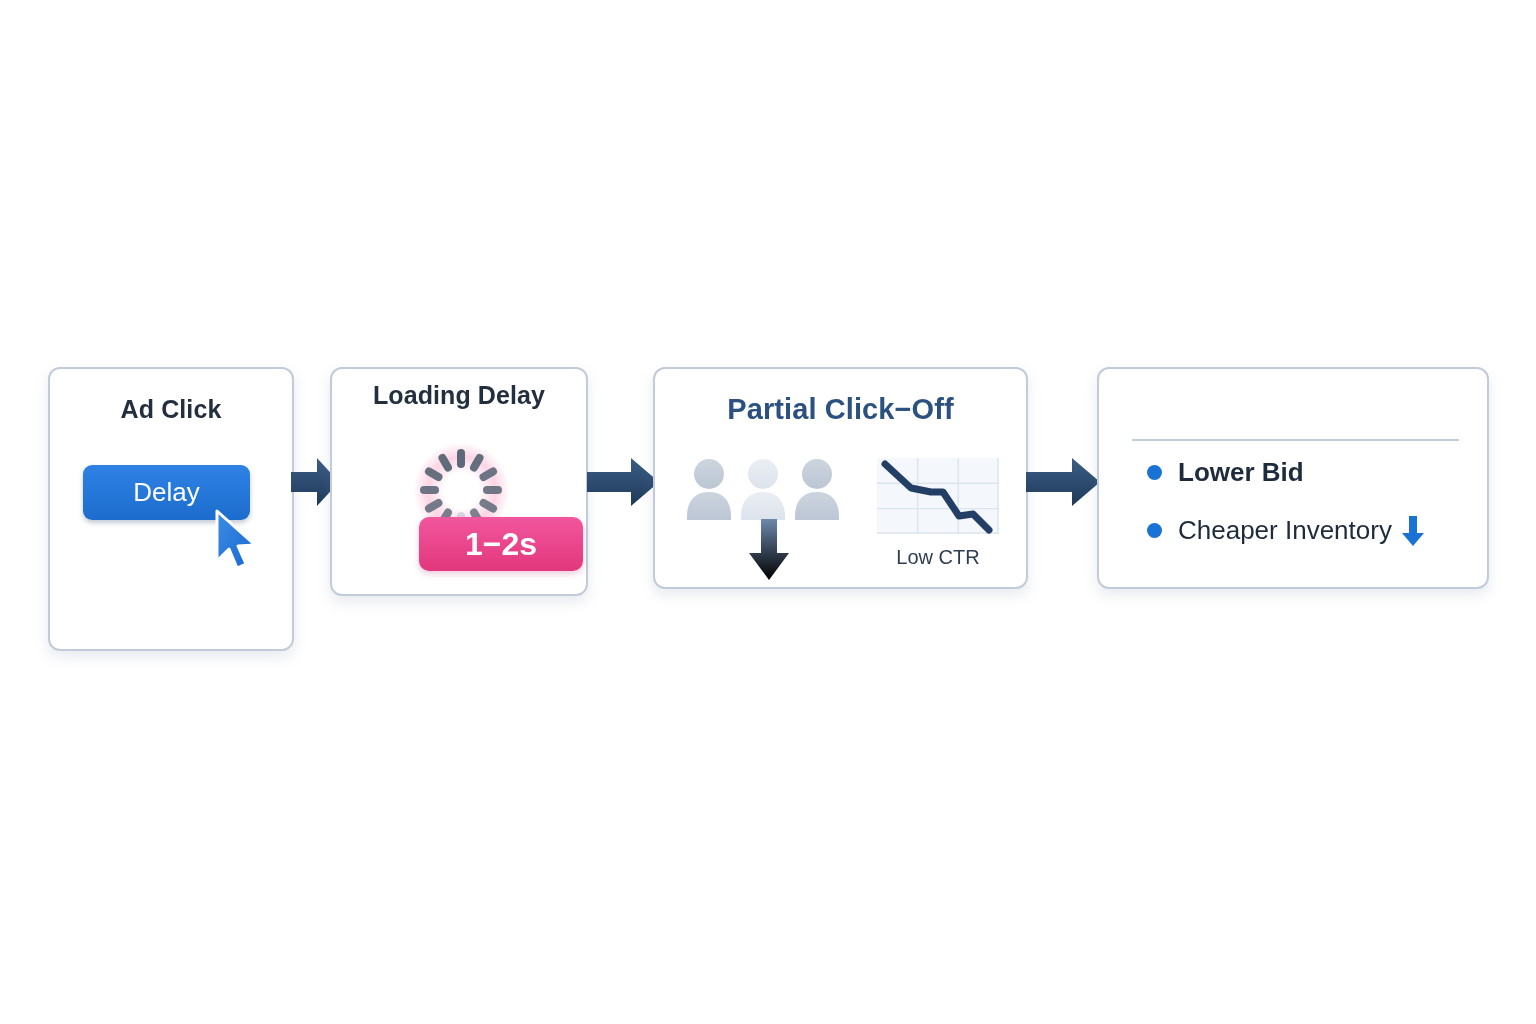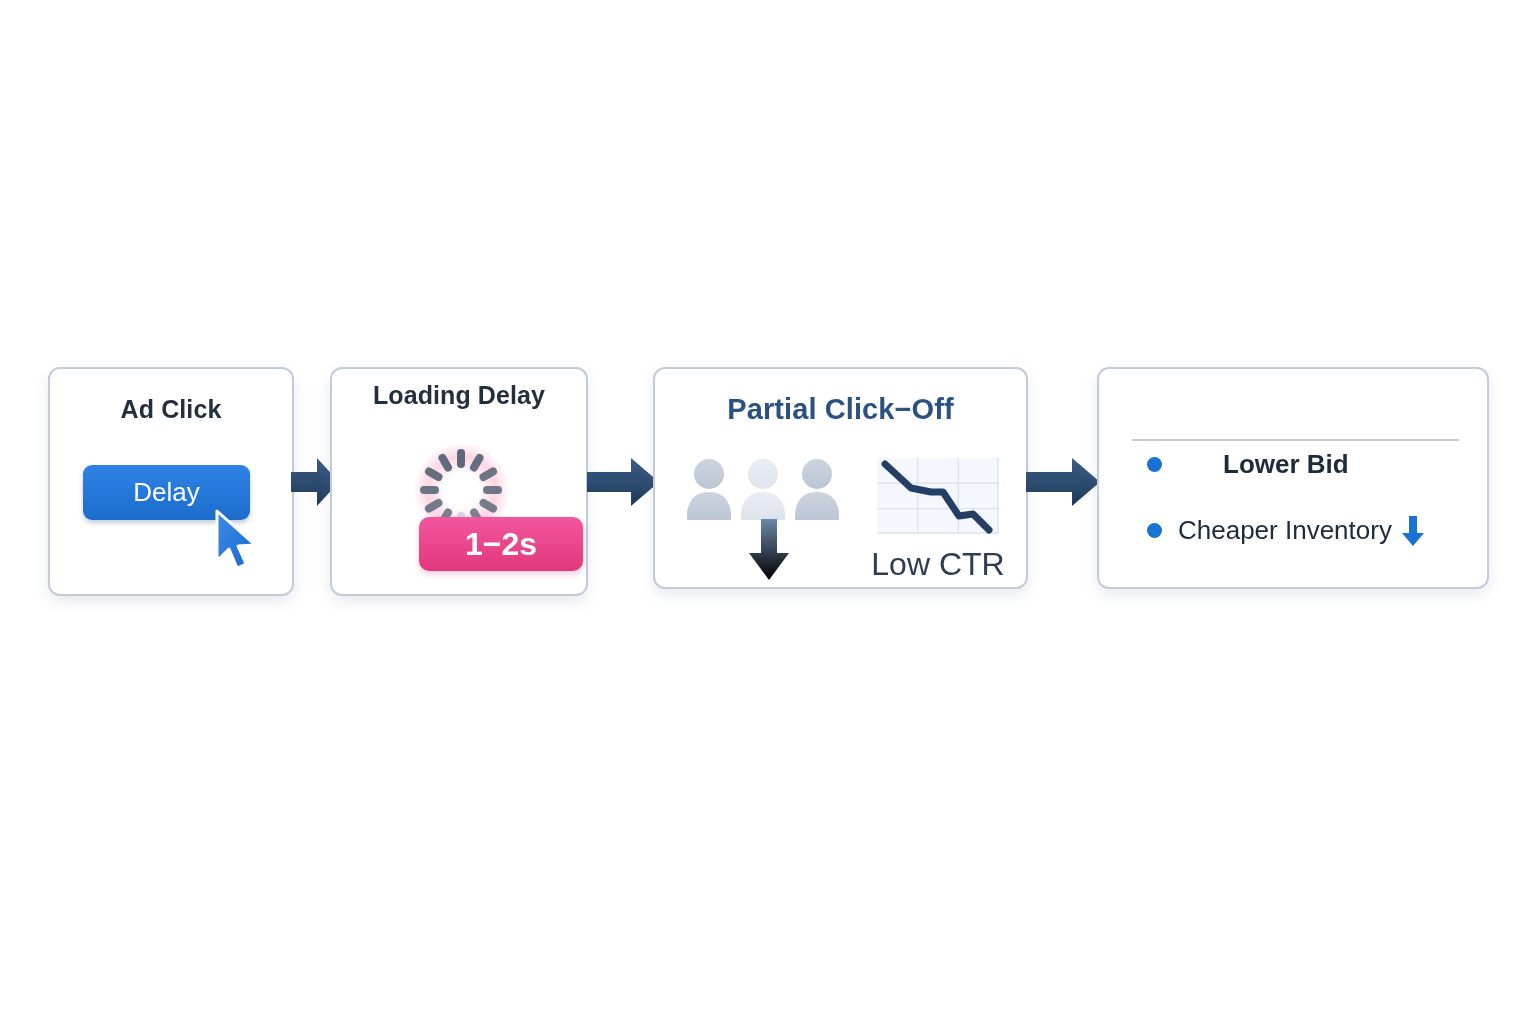--- a/index.html
+++ b/index.html
@@ -41,21 +41,21 @@
     text-align: center;
     font-weight: bold;
     color: #232f3e;
     letter-spacing: 0.1px;
     white-space: nowrap;
   }
 
   
   #card-ad-click {
     left: 48px;  top: 367px;
-    width: 246px; height: 229px;
+    width: 246px; height: 284px;
   }
   #card-ad-click .card-title {
     top: 26px;
     font-size: 25px;
   }
   #visit-button {
     position: absolute;
     left: 33px;
     top: 96px;
     width: 167px;
@@ -162,21 +162,21 @@
     top: 89px;
     width: 122px;
     height: 76px;
   }
   #ctr-chart-label {
     position: absolute;
     left: 200px;
     top: 177px;
     width: 166px;
     text-align: center;
-    font-size: 32px;
+    font-size: 20px;
     color: #2e3d52;
     white-space: nowrap;
   }
 
   
   #card-reduced-audience-quality {
     left: 1097px; top: 367px;
     width: 392px; height: 222px;
   }
   #card-reduced-audience-quality .card-title {
@@ -191,21 +191,21 @@
     height: 2px;
     background: #c2ccdb;
   }
   .bullet-row {
     position: absolute;
     left: 48px;
     display: flex;
     align-items: center;
     white-space: nowrap;
   }
-  #bullet-row-0 { top: 80px; gap: 45px; }
+  #bullet-row-0 { top: 88px; }
   #bullet-row-1 { top: 146px; }
   .bullet-dot {
     width: 15px;
     height: 15px;
     border-radius: 50%;
     background: #1a73d4;
     margin-right: 16px;
     flex: 0 0 auto;
   }
   .bullet-label {

